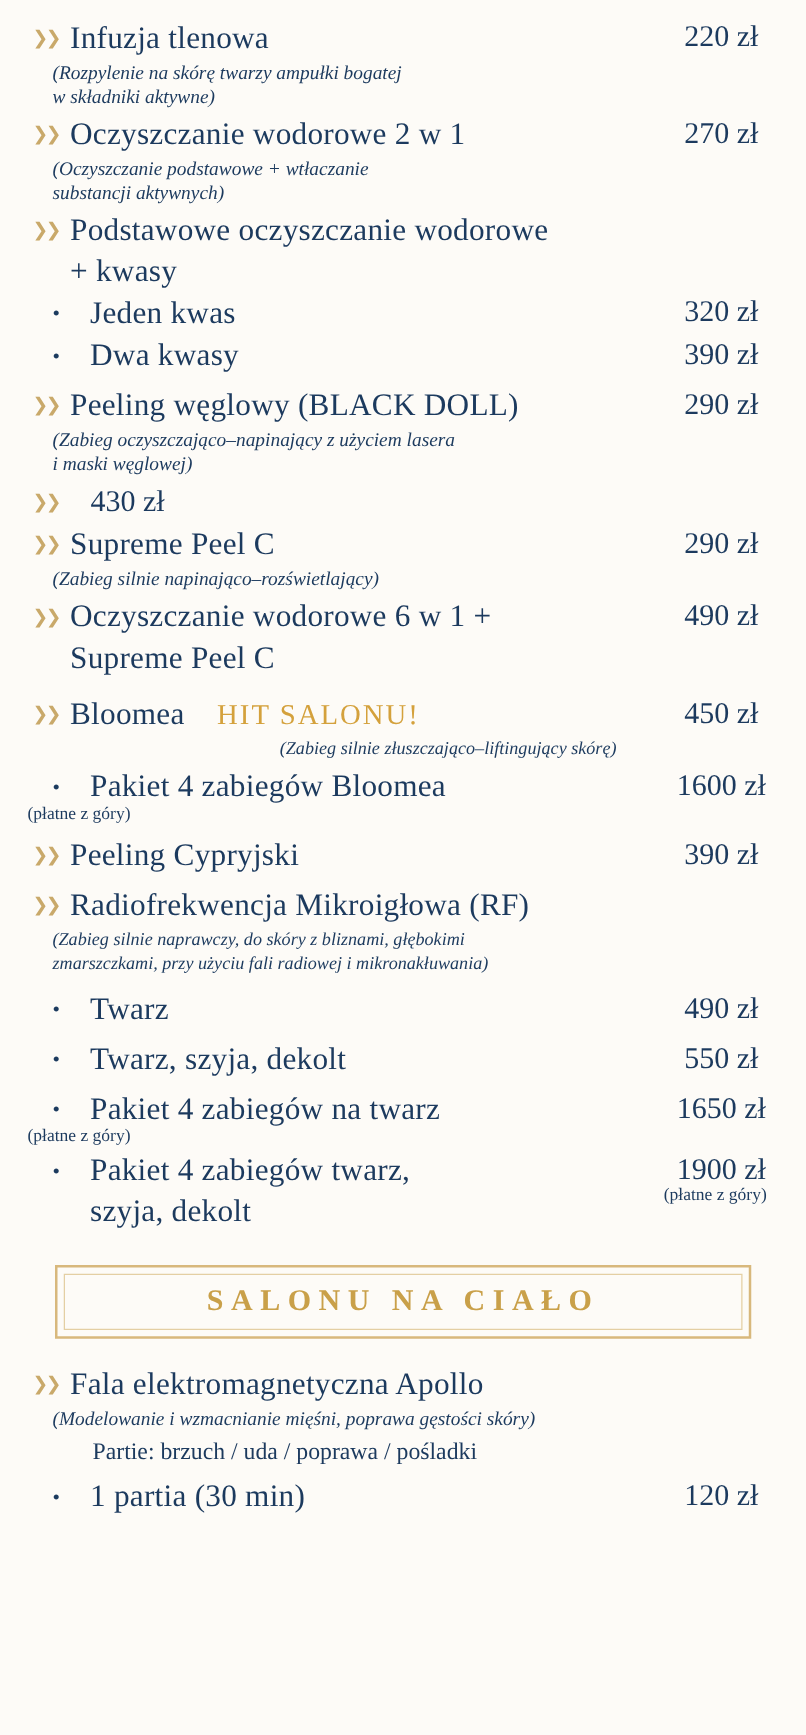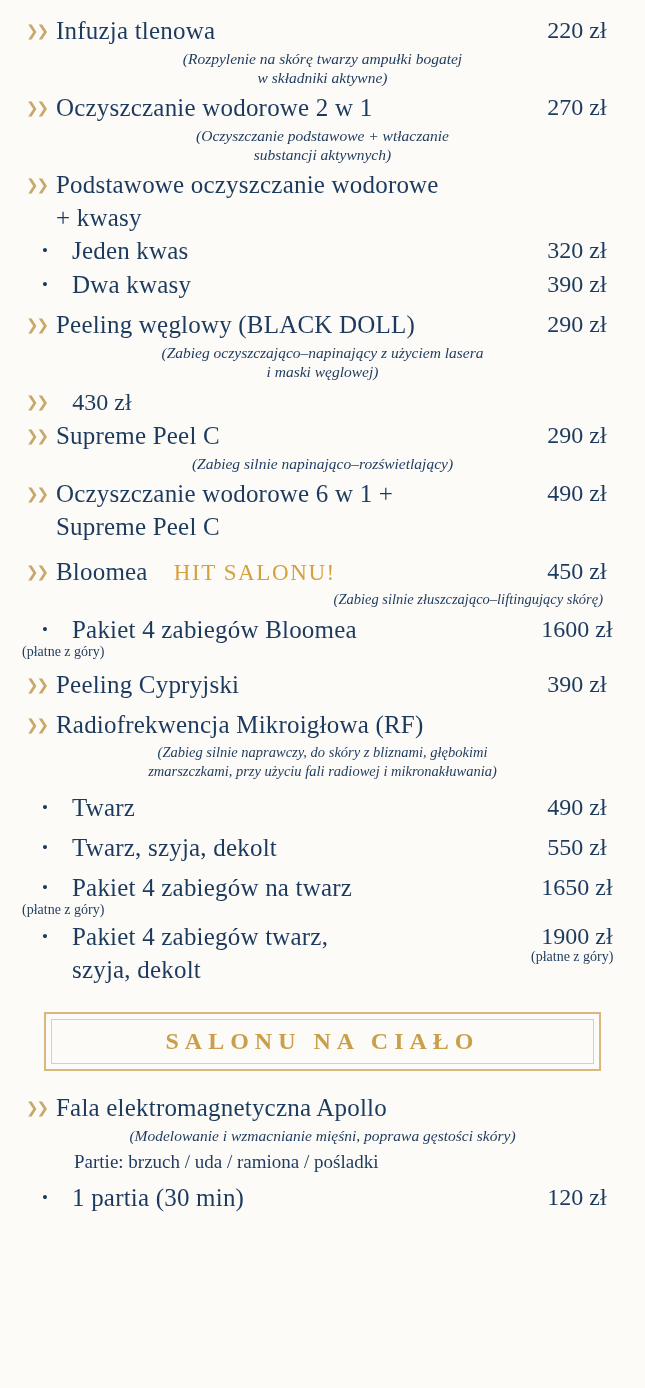--- a/index.html
+++ b/index.html
@@ -60,27 +60,26 @@
     white-space: nowrap;
     text-align: center;
     min-width: 92px;
     color: #1c3a5e;
   }
   .note {
     font-family: "Liberation Serif", serif;
     font-style: italic;
     font-size: 15.5px;
     line-height: 19px;
-    text-align: center;
     color: #1c3a5e;
     margin: 1px 0 4px 0;
     padding: 0 20px;
   }
   .note.left {
-    text-align: right;
+    text-align: center;
     padding-left: 92px;
   }
   .note.wide {
     padding: 0 40px;
   }
   .subnote {
     font-size: 14px;
     line-height: 16px;
     text-align: left;
     color: #1c3a5e;
@@ -252,21 +251,21 @@
 
   <div class="banner">
     <span class="banner-text">SALONU NA CIAŁO</span>
   </div>
 
   <div class="item">
     <span class="marker">❯❯</span>
     <span class="namecell">Fala elektromagnetyczna Apollo</span>
   </div>
   <div class="note">(Modelowanie i wzmacnianie mięśni, poprawa gęstości skóry)</div>
-  <div class="partie">Partie: brzuch / uda / ramiona / pośladki</div>
+  <div class="partie">Partie: brzuch / uda / poprawa / pośladki</div>
   <div class="gap-s"></div>
   <div class="item">
     <span class="marker dot">•</span>
     <span class="namecell">1 partia (30 min)</span>
     <span class="price">120 zł</span>
   </div>
 
 </div>
 
 </body></html>

